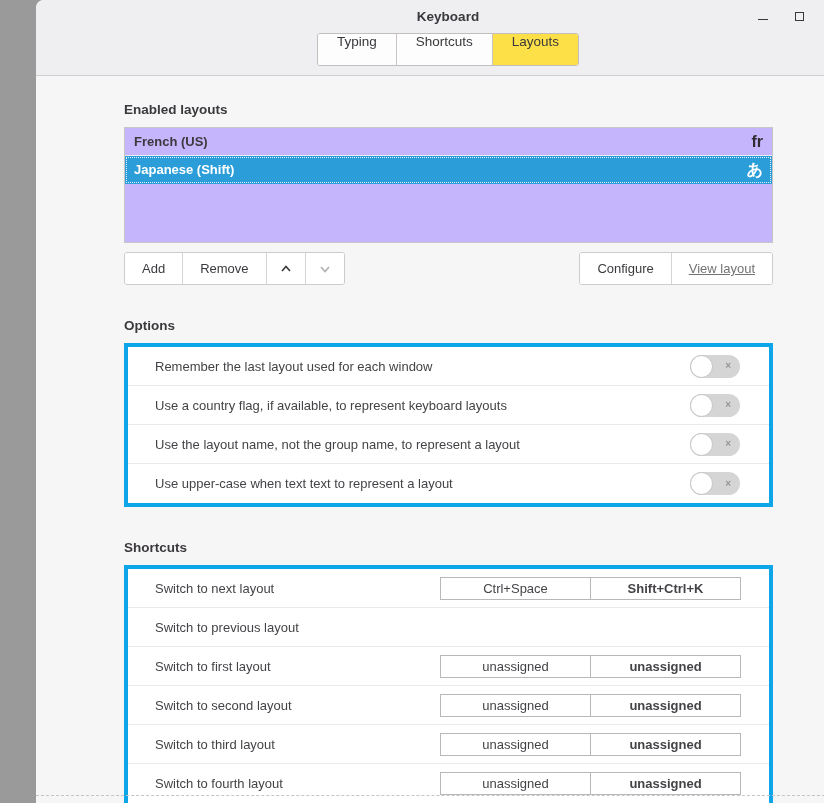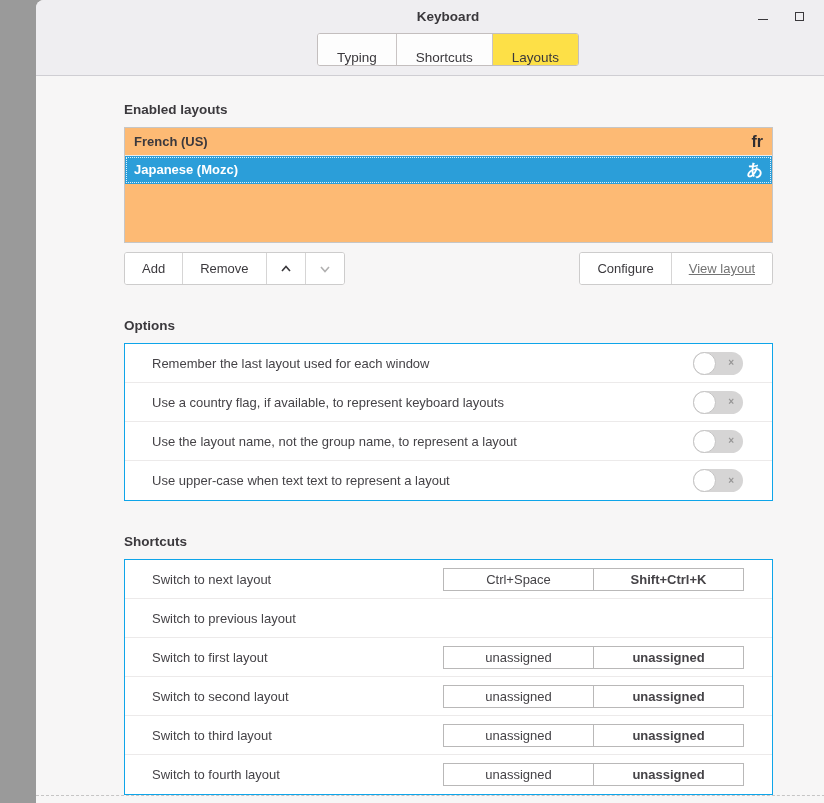--- a/index.html
+++ b/index.html
@@ -17,48 +17,48 @@
   .window-title { font-size:13.5px; font-weight:bold; color:#3a383c; }
   .window-controls { position:absolute; right:12px; top:0; height:100%; display:flex; align-items:center; gap:20px; }
   .wc-btn { display:flex; align-items:center; justify-content:center; width:16px; height:16px; cursor:default; }
   .minimize-glyph { width:10px; height:0; border-top:1.5px solid #3a383c; margin-top:6px; }
   .maximize-glyph { width:9px; height:9px; border:1.5px solid #3a383c; background:transparent; }
   .close-btn { width:21px; height:21px; border-radius:50%; display:flex; align-items:center; justify-content:center;
                color:#fff; font-size:10px; font-weight:bold; }
 
   .tabbar { display:flex; justify-content:center; }
   .tab-group { display:flex; height:33px; border:1px solid #c3bebe; border-radius:3px; overflow:hidden; background:#fdfdfd; }
-  .tab { display:flex; align-items:flex-end; padding:0 19px; font-size:13.5px; color:#3a383c;
+  .tab { display:flex; align-items:flex-start; padding:0 19px; font-size:13.5px; color:#3a383c;
          background:#fdfdfd; border-right:1px solid #c9c4c4; cursor:pointer; }
   .tab:last-child { border-right:none; }
   .tab.active { background:#fde047; }
 
   
   .content { padding:26px 87px 0 88px; }
   .section-title { font-size:13.5px; font-weight:bold; color:#3b393d; margin-bottom:10px; }
 
-  .layout-list { background:#fdba74; border:1px solid #c6c6c6; height:116px; overflow:hidden; }
+  .layout-list { background:#c4b5fd; border:1px solid #c6c6c6; height:116px; overflow:hidden; }
   .layout-row { height:28px; display:flex; align-items:center; justify-content:space-between;
                 padding:0 9px; border-bottom:1px solid #ececec; cursor:pointer; }
   .layout-name { font-size:13px; font-weight:bold; color:#3b393d; }
   .layout-indicator { font-size:16px; font-weight:bold; color:#2f2d31; line-height:1; }
   .layout-row.selected { background:#2b9ed9; border-bottom-color:#2b9ed9;
                          outline:1px dotted rgba(255,255,255,.85); outline-offset:-2px; }
   .layout-row.selected .layout-name, .layout-row.selected .layout-indicator { color:#fff; }
 
   .list-actions { display:flex; justify-content:space-between; margin-top:9px; margin-bottom:33px; }
   .btn-group { display:flex; height:33px; border:1px solid #cdcccc; border-radius:3px; overflow:hidden; background:#fff; }
   .btn { display:flex; align-items:center; justify-content:center; padding:0 17px; font-size:13px;
          color:#3b393d; background:#fff; border-right:1px solid #d6d5d5; cursor:pointer; }
   .btn:last-child { border-right:none; }
   .btn.icon-btn { padding:0 13px; }
   .btn.disabled { color:#737373; cursor:default;text-decoration:underline; }
   .chev { width:12px; height:12px; }
 
-  .panel { background:#fff; border:1px solid #0ea5e9; }
+  .panel { background:#fff; border:4px solid #0ea5e9; }
   .option-row { height:39px; display:flex; align-items:center; justify-content:space-between;
                 padding:0 29px 0 27px; border-bottom:1px solid #eceaea; }
   .option-row:last-child { border-bottom:none; }
   .row-label { font-size:13px; color:#454347; }
 
   .toggle { position:relative; width:50px; height:23px; border-radius:12px; background:#d6d5d5; cursor:pointer; flex:none; }
   .toggle .knob { position:absolute; left:0; top:0; width:23px; height:23px; border-radius:50%;
                   background:#fff; border:1px solid #c4c3c3; }
   .toggle .off-mark { position:absolute; right:9px; top:50%; transform:translateY(-50%);
                       font-size:10px; font-weight:bold; color:#969595; line-height:1; }
@@ -111,21 +111,21 @@
 
   <div class="content">
 
     <div class="section-title">Enabled layouts</div>
     <div class="layout-list">
       <div class="layout-row">
         <span class="layout-name">French (US)</span>
         <span class="layout-indicator">fr</span>
       </div>
       <div class="layout-row selected">
-        <span class="layout-name">Japanese (Mozc)</span>
+        <span class="layout-name">Japanese (Shift)</span>
         <span class="layout-indicator">あ</span>
       </div>
     </div>
 
     <div class="list-actions">
       <div class="btn-group">
         <div class="btn">
           <span>Add</span>
         </div>
         <div class="btn">

